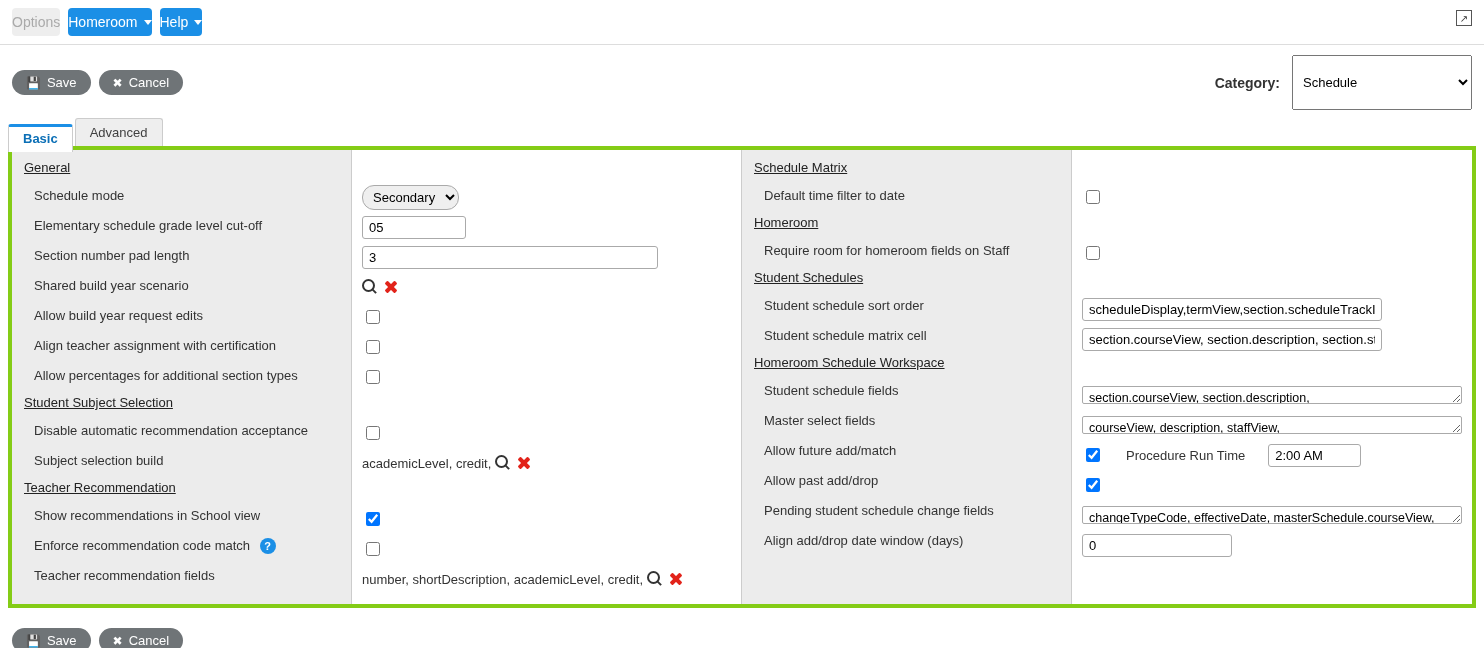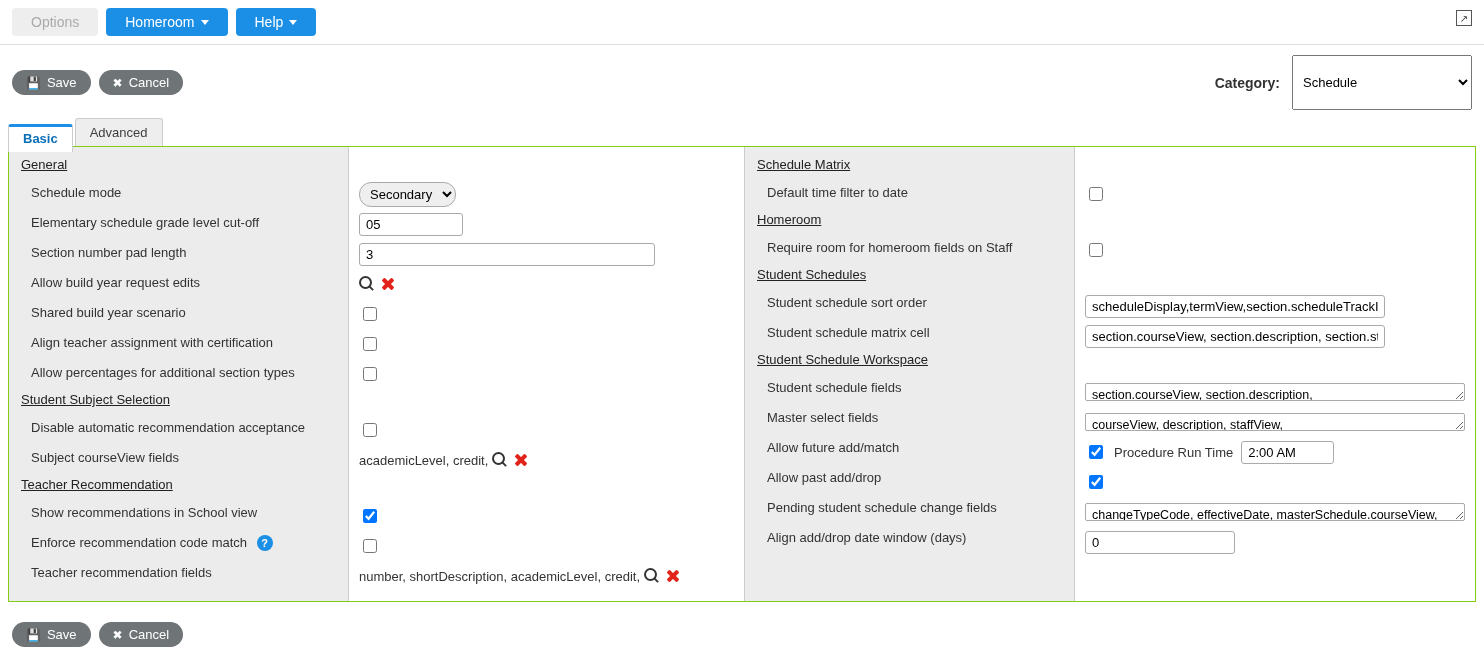--- a/index.html
+++ b/index.html
@@ -15,21 +15,21 @@
     align-items: center;
     padding: 8px 12px;
     gap: 8px;
     border-bottom: 1px solid #ddd;
     position: relative;
   }
   .btn {
     display: inline-flex;
     align-items: center;
     gap: 4px;
-    padding: 6px 19px;
+    padding: 6px 0;
     border-radius: 4px;
     font-size: 14px;
     cursor: pointer;
     border: none;
     color: #fff;
     background: #1b8fe6;
   }
   .btn-disabled {
     background: #eee;
     color: #aaa;
@@ -103,21 +103,21 @@
   .tab.active {
     background: #fff;
     color: #0b6fb6;
     font-weight: bold;
     border-top: 3px solid #1b8fe6;
     padding-top: 4px;
     position: relative;
     top: 6px;
   }
   .panel {
-    border: 1px solid #84cc16;
+    border: 4px solid #84cc16;
     margin: 0 8px 10px 8px;
     display: grid;
     grid-template-columns: 340px 1fr 330px 1fr;
   }
   .col-label {
     background: #ececec;
     border-right: 1px solid #ccc;
     padding: 6px 0 10px 0;
   }
   .col-value {
@@ -213,21 +213,21 @@
     width:16px;height:16px;border-radius:50%;background:#1b8fe6;color:#fff;
     font-size:11px;font-weight:bold;margin-left:6px;cursor:pointer;
   }
   .bottombar {
     padding: 10px 12px 16px 12px;
     display:flex; gap:8px;
   }
   input[type=checkbox]{
     width:14px;height:14px;cursor:pointer;
   }
-  .inline-label{font-size:13px;margin:0 4px;}
+  .inline-label{font-size:13px;margin:0 19px;}
 </style>
 </head>
 <body>
 
 <div class="topbar">
   <button class="btn btn-disabled">Options</button>
   <button class="btn">
     <span>Homeroom</span>
     <span class="caret"></span>
   </button>
@@ -268,37 +268,37 @@
     <div class="row">
         <div class="lbl">Schedule mode</div>
       </div>
     <div class="row">
         <div class="lbl">Elementary schedule grade level cut-off</div>
       </div>
     <div class="row">
         <div class="lbl">Section number pad length</div>
       </div>
     <div class="row">
+        <div class="lbl">Shared build year scenario</div>
+      </div>
+    <div class="row">
         <div class="lbl">Allow build year request edits</div>
       </div>
     <div class="row">
-        <div class="lbl">Shared build year scenario</div>
-      </div>
-    <div class="row">
         <div class="lbl">Align teacher assignment with certification</div>
       </div>
     <div class="row">
         <div class="lbl">Allow percentages for additional section types</div>
       </div>
     <div class="section-head">Student Subject Selection</div>
     <div class="row">
         <div class="lbl">Disable automatic recommendation acceptance</div>
       </div>
     <div class="row">
-        <div class="lbl">Subject courseView fields</div>
+        <div class="lbl">Subject selection build</div>
       </div>
     <div class="section-head">Teacher Recommendation</div>
     <div class="row">
         <div class="lbl">Show recommendations in School view</div>
       </div>
     <div class="row">
         <div class="lbl">
       <span>Enforce recommendation code match</span>
       <span class="help-icon">?</span>
     </div>
@@ -366,21 +366,21 @@
     <div class="row">
         <div class="lbl">Require room for homeroom fields on Staff</div>
       </div>
     <div class="section-head">Student Schedules</div>
     <div class="row">
         <div class="lbl">Student schedule sort order</div>
       </div>
     <div class="row">
         <div class="lbl">Student schedule matrix cell</div>
       </div>
-    <div class="section-head">Student Schedule Workspace</div>
+    <div class="section-head">Homeroom Schedule Workspace</div>
     <div class="row">
         <div class="lbl">Student schedule fields</div>
       </div>
     <div class="row">
         <div class="lbl">Master select fields</div>
       </div>
     <div class="row">
         <div class="lbl">Allow future add/match</div>
       </div>
     <div class="row">

